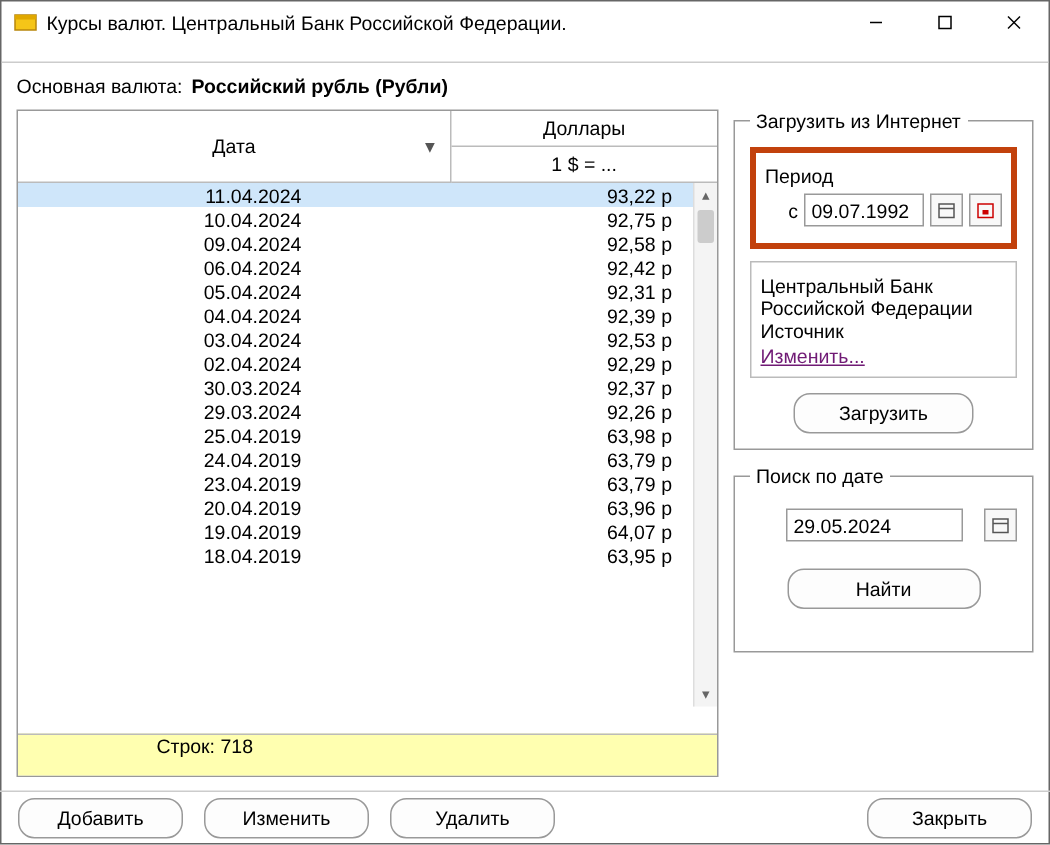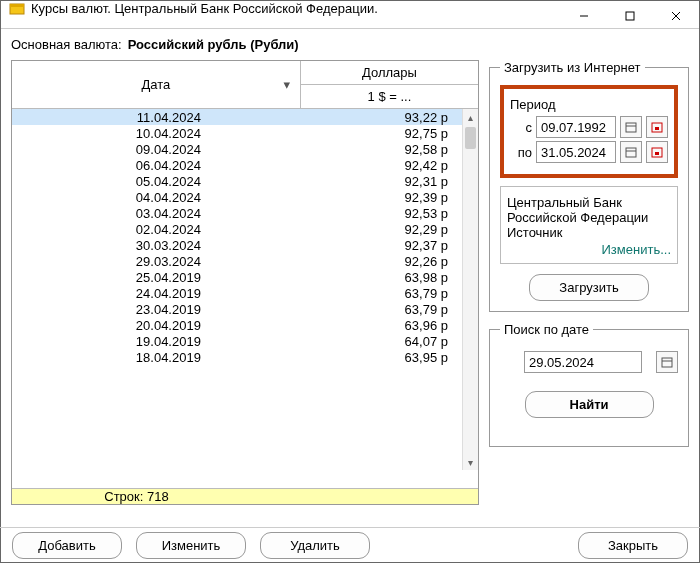--- a/index.html
+++ b/index.html
@@ -1,17 +1,17 @@
 <!DOCTYPE html>
 <html><head>
 <meta charset="utf-8">
 <style>
 * { box-sizing: border-box; margin: 0; padding: 0; font-family: "Segoe UI", Tahoma, sans-serif; font-size: 13px; }
 body { background: #fff; width: 700px; height: 563px; overflow: hidden; border: 1px solid #666; }
-.titlebar { height: 28px; display: flex; align-items: flex-start; padding: 0 0 12px 8px; border-bottom: 1px solid #ccc; }
+.titlebar { height: 41px; display: flex; align-items: center; padding: 0 0 12px 8px; border-bottom: 1px solid #ccc; }
 .titlebar .app-icon { width: 16px; height: 16px; margin-right: 6px; }
 .titlebar .title { flex: 1; }
 .titlebar .win-btn { width: 46px; height: 30px; display: flex; align-items: center; justify-content: center; }
 .header-row { padding: 8px 10px; display: flex; align-items: flex-end; gap: 6px; }
 .header-row .currency { font-weight: bold; }
 .content { display: flex; gap: 10px; padding: 0 10px; height: 445px; }
 .table-panel { flex: 1; border: 1px solid #999; position: relative; display: flex; flex-direction: column; }
 .thead { display: flex; }
 .thead .col { border-bottom: 1px solid #bbb; text-align: center; }
 .col-date { width: 62%; border-right: 1px solid #bbb; padding: 6px 4px; }
@@ -22,36 +22,36 @@
 .date-hdr-wrap .chev { position: absolute; right: 6px; color: #555; }
 .tbody { flex: 1; overflow: hidden; position: relative; }
 .row { display: flex; height: 16px; align-items: center; }
 .row.sel { background: #cfe6fa; }
 .row .c1 { width: 62%; text-align: right; padding-right: 100px; }
 .row .c2 { width: 38%; text-align: right; padding-right: 30px; }
 .scrollbar { position: absolute; right: 0; top: 0; bottom: 18px; width: 16px; background: #f4f4f4; border-left: 1px solid #ddd; }
 .scrollbar .up, .scrollbar .down { height: 16px; display: flex; align-items: center; justify-content: center; color: #666; font-size: 10px; }
 .scrollbar .thumb { position: absolute; top: 18px; left: 2px; right: 2px; height: 22px; background: #ccc; border-radius: 2px; }
 .scrollbar .down { position: absolute; bottom: 0; width: 100%; }
-.tfoot { height: 16px; background: #ffffb0; border-top: 1px solid #bbb; display: flex; }
+.tfoot { height: 28px; background: #ffffb0; border-top: 1px solid #bbb; display: flex; }
 .tfoot .c1 { width: 62%; text-align: center; padding-right: 40px; }
 .side { width: 200px; display: flex; flex-direction: column; gap: 10px; }
 fieldset { border: 1px solid #999; padding: 8px 10px 10px; }
 legend { padding: 0 4px; }
 .subgroup { border: 4px solid #c2410c; padding: 8px 6px; margin-top: 2px; }
 .date-row { display: flex; align-items: center; gap: 4px; margin: 3px 0; }
 .date-row .lbl { width: 22px; text-align: right; }
 .date-input { flex: 1; border: 1px solid #999; padding: 2px 4px; background: #fff; height: 22px; display: flex; align-items: center; }
 .cal-btn, .red-btn { width: 22px; height: 22px; border: 1px solid #999; display: flex; align-items: center; justify-content: center; background: #f8f8f8; }
 .src-box { margin-top: 8px; border: 1px solid #bbb; padding: 6px; }
-.src-link { color: #0f766e; text-align: right; display: block; margin-top: 2px; }
+.src-link { color: #701a75; text-decoration: underline; display: block; margin-top: 2px; }
 .btn { border: 1px solid #999; background: #fdfdfd; border-radius: 11px; padding: 5px 0; text-align: center; cursor: default; }
 .load-btn { margin: 10px auto 0; width: 120px; display: block; }
 .search-date { display: flex; gap: 14px; margin: 6px 0 8px 24px; }
-.find-btn { width: 129px; margin: 18px auto; display: block; font-weight: bold; }
+.find-btn { width: 129px; margin: 18px auto; display: block; }
 .footer { position: absolute; bottom: 0; left: 0; right: 0; height: 36px; border-top: 1px solid #ccc; display: flex; align-items: center; padding: 0 12px; gap: 14px; }
 .footer .btn { width: 110px; }
 .footer .spacer { flex: 1; }
 svg { display: block; }
 </style>
 </head>
 <body>
 
 <div class="titlebar">
   <span class="app-icon">
@@ -190,38 +190,20 @@
                 <line x1="1" y1="5" x2="11" y2="5" stroke="#555"></line>
               </svg>
             </div>
           <div class="red-btn">
               <svg width="12" height="12">
                 <rect x="1" y="2" width="10" height="9" fill="none" stroke="#c00"></rect>
                 <rect x="4" y="6" width="4" height="3" fill="#c00"></rect>
               </svg>
             </div>
         </div>
-        <div class="date-row">
-          <span class="lbl">по</span>
-          <div class="date-input">
-              <span>31.05.2024</span>
-            </div>
-          <div class="cal-btn">
-              <svg width="12" height="12">
-                <rect x="1" y="2" width="10" height="9" fill="none" stroke="#555"></rect>
-                <line x1="1" y1="5" x2="11" y2="5" stroke="#555"></line>
-              </svg>
-            </div>
-          <div class="red-btn">
-              <svg width="12" height="12">
-                <rect x="1" y="2" width="10" height="9" fill="none" stroke="#c00"></rect>
-                <rect x="4" y="6" width="4" height="3" fill="#c00"></rect>
-              </svg>
-            </div>
-        </div>
       </div>
       <div class="src-box">
         <div style="margin-top:2px">Центральный Банк Российской Федерации</div>
         <div>Источник</div>
         <a class="src-link">Изменить...</a>
       </div>
       <div class="btn load-btn">Загрузить</div>
     </fieldset>
 
     <fieldset>

